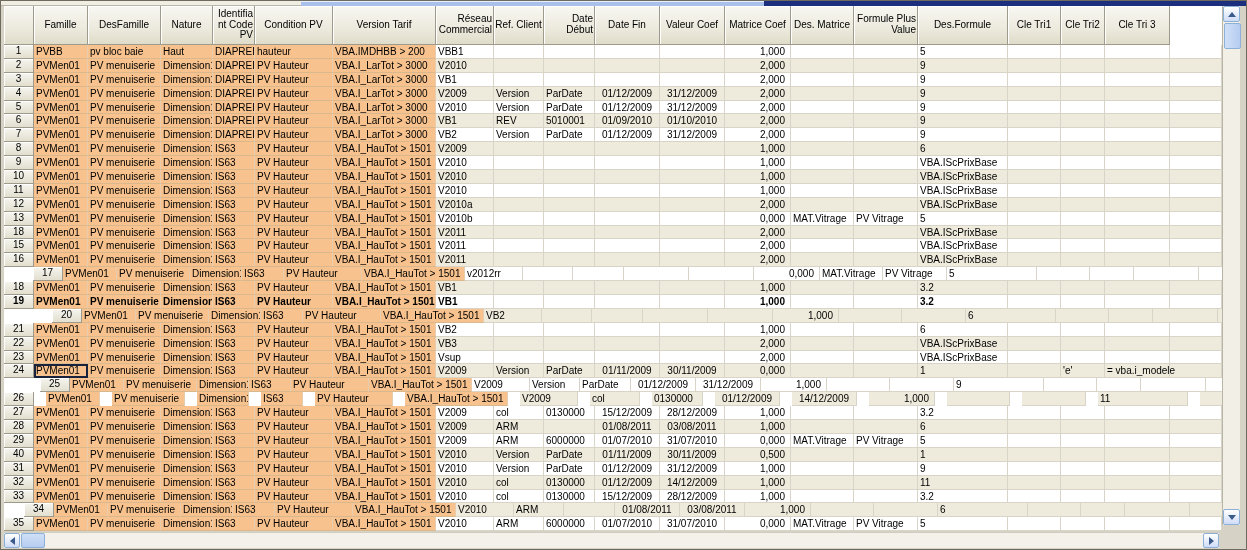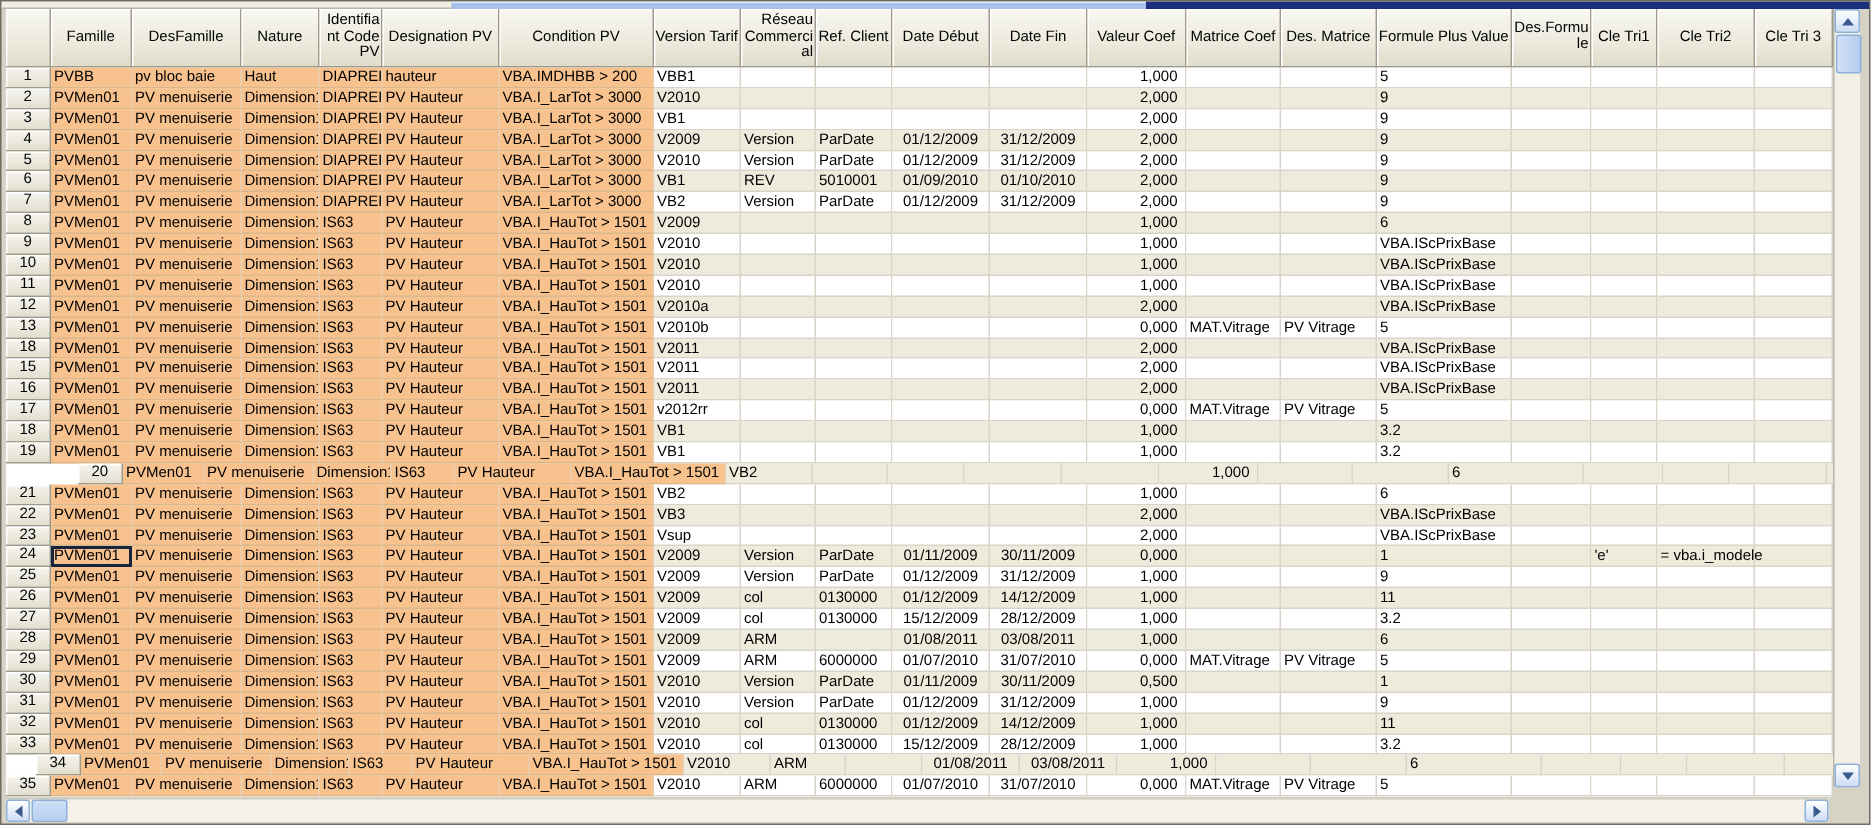--- a/index.html
+++ b/index.html
@@ -77,21 +77,20 @@
     <div class="seg3"></div>
   </div>
 
   <div class="grid">
     <div class="hdr" id="hdr" style="grid-template-columns: 30px 54px 73px 52px 42px 78px 103px 58px 50px 51px 65px 65px 66px 63px 64px 90px 53px 44px 65px 52px;">
         <div class="hcell"></div>
         <div class="hcell">Famille</div>
         <div class="hcell">DesFamille</div>
         <div class="hcell">Nature</div>
         <div class="hcell">Identifiant Code PV</div>
-        <div class="hcell">Designation PV</div>
         <div class="hcell">Condition PV</div>
         <div class="hcell">Version Tarif</div>
         <div class="hcell">Réseau Commercial</div>
         <div class="hcell">Ref. Client</div>
         <div class="hcell">Date Début</div>
         <div class="hcell">Date Fin</div>
         <div class="hcell">Valeur Coef</div>
         <div class="hcell">Matrice Coef</div>
         <div class="hcell">Des. Matrice</div>
         <div class="hcell">Formule Plus Value</div>
@@ -446,21 +445,21 @@
           <div class="cell stripe a-center"></div>
           <div class="cell stripe a-right">2,000</div>
           <div class="cell stripe"></div>
           <div class="cell stripe"></div>
           <div class="cell stripe">VBA.IScPrixBase</div>
           <div class="cell stripe"></div>
           <div class="cell stripe"></div>
           <div class="cell stripe"></div>
           <div class="cell stripe"></div>
         </div>
-        <div class="row" style="grid-template-columns: 30px 54px 73px 52px 42px 78px 103px 58px 50px 51px 65px 65px 66px 63px 64px 90px 53px 44px 65px 52px;">
+        <div class="row" style="grid-template-columns: 30px 54px 73px 52px 42px 78px 103px 58px 50px 51px 65px 65px 66px 63px 64px 90px 53px 44px 65px 52px; padding-left: 29px;">
           <div class="rownum">17</div>
           <div class="cell orange">PVMen01</div>
           <div class="cell orange">PV menuiserie</div>
           <div class="cell orange">Dimension1</div>
           <div class="cell orange">IS63</div>
           <div class="cell orange">PV Hauteur</div>
           <div class="cell orange">VBA.I_HauTot &gt; 1501</div>
           <div class="cell">v2012rr</div>
           <div class="cell"></div>
           <div class="cell"></div>
@@ -490,21 +489,21 @@
           <div class="cell stripe a-center"></div>
           <div class="cell stripe a-right">1,000</div>
           <div class="cell stripe"></div>
           <div class="cell stripe"></div>
           <div class="cell stripe">3.2</div>
           <div class="cell stripe"></div>
           <div class="cell stripe"></div>
           <div class="cell stripe"></div>
           <div class="cell stripe"></div>
         </div>
-        <div class="row" style="grid-template-columns: 30px 54px 73px 52px 42px 78px 103px 58px 50px 51px 65px 65px 66px 63px 64px 90px 53px 44px 65px 52px;">
+        <div class="row" style="grid-template-columns: 30px 54px 73px 52px 42px 78px 103px 58px 50px 51px 65px 65px 66px 63px 64px 90px 53px 44px 65px 52px; font-weight: bold;">
           <div class="rownum">19</div>
           <div class="cell orange">PVMen01</div>
           <div class="cell orange">PV menuiserie</div>
           <div class="cell orange">Dimension1</div>
           <div class="cell orange">IS63</div>
           <div class="cell orange">PV Hauteur</div>
           <div class="cell orange">VBA.I_HauTot &gt; 1501</div>
           <div class="cell">VB1</div>
           <div class="cell"></div>
           <div class="cell"></div>
@@ -622,21 +621,21 @@
           <div class="cell stripe a-center">30/11/2009</div>
           <div class="cell stripe a-right">0,000</div>
           <div class="cell stripe"></div>
           <div class="cell stripe"></div>
           <div class="cell stripe">1</div>
           <div class="cell stripe"></div>
           <div class="cell stripe">'e'</div>
           <div class="cell stripe ovf">= vba.i_modele</div>
           <div class="cell stripe"></div>
         </div>
-        <div class="row" style="grid-template-columns: 30px 54px 73px 52px 42px 78px 103px 58px 50px 51px 65px 65px 66px 63px 64px 90px 53px 44px 65px 52px;">
+        <div class="row" style="grid-template-columns: 30px 54px 73px 52px 42px 78px 103px 58px 50px 51px 65px 65px 66px 63px 64px 90px 53px 44px 65px 52px; margin-left: 36px;">
           <div class="rownum">25</div>
           <div class="cell orange">PVMen01</div>
           <div class="cell orange">PV menuiserie</div>
           <div class="cell orange">Dimension1</div>
           <div class="cell orange">IS63</div>
           <div class="cell orange">PV Hauteur</div>
           <div class="cell orange">VBA.I_HauTot &gt; 1501</div>
           <div class="cell">V2009</div>
           <div class="cell">Version</div>
           <div class="cell">ParDate</div>
@@ -644,21 +643,21 @@
           <div class="cell a-center">31/12/2009</div>
           <div class="cell a-right">1,000</div>
           <div class="cell"></div>
           <div class="cell"></div>
           <div class="cell">9</div>
           <div class="cell"></div>
           <div class="cell"></div>
           <div class="cell"></div>
           <div class="cell"></div>
         </div>
-        <div class="row" style="grid-template-columns: 30px 54px 73px 52px 42px 78px 103px 58px 50px 51px 65px 65px 66px 63px 64px 90px 53px 44px 65px 52px;">
+        <div class="row" style="grid-template-columns: 30px 54px 73px 52px 42px 78px 103px 58px 50px 51px 65px 65px 66px 63px 64px 90px 53px 44px 65px 52px; gap: 12px;">
           <div class="rownum">26</div>
           <div class="cell orange">PVMen01</div>
           <div class="cell orange">PV menuiserie</div>
           <div class="cell orange">Dimension1</div>
           <div class="cell orange">IS63</div>
           <div class="cell orange">PV Hauteur</div>
           <div class="cell orange">VBA.I_HauTot &gt; 1501</div>
           <div class="cell stripe">V2009</div>
           <div class="cell stripe">col</div>
           <div class="cell stripe">0130000</div>
@@ -733,21 +732,21 @@
           <div class="cell a-right">0,000</div>
           <div class="cell">MAT.Vitrage</div>
           <div class="cell">PV Vitrage</div>
           <div class="cell">5</div>
           <div class="cell"></div>
           <div class="cell"></div>
           <div class="cell"></div>
           <div class="cell"></div>
         </div>
         <div class="row" style="grid-template-columns: 30px 54px 73px 52px 42px 78px 103px 58px 50px 51px 65px 65px 66px 63px 64px 90px 53px 44px 65px 52px;">
-          <div class="rownum">30</div>
+          <div class="rownum">40</div>
           <div class="cell orange">PVMen01</div>
           <div class="cell orange">PV menuiserie</div>
           <div class="cell orange">Dimension1</div>
           <div class="cell orange">IS63</div>
           <div class="cell orange">PV Hauteur</div>
           <div class="cell orange">VBA.I_HauTot &gt; 1501</div>
           <div class="cell stripe">V2010</div>
           <div class="cell stripe">Version</div>
           <div class="cell stripe">ParDate</div>
           <div class="cell stripe a-center">01/11/2009</div>

